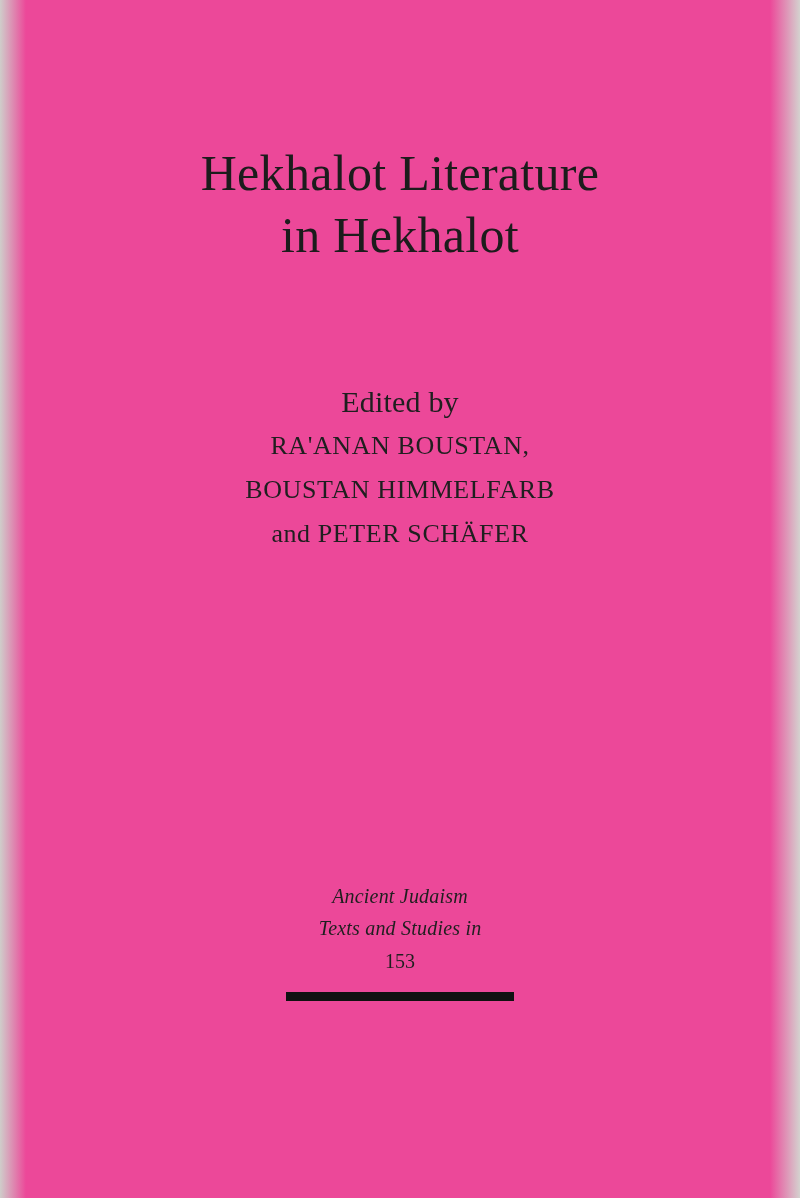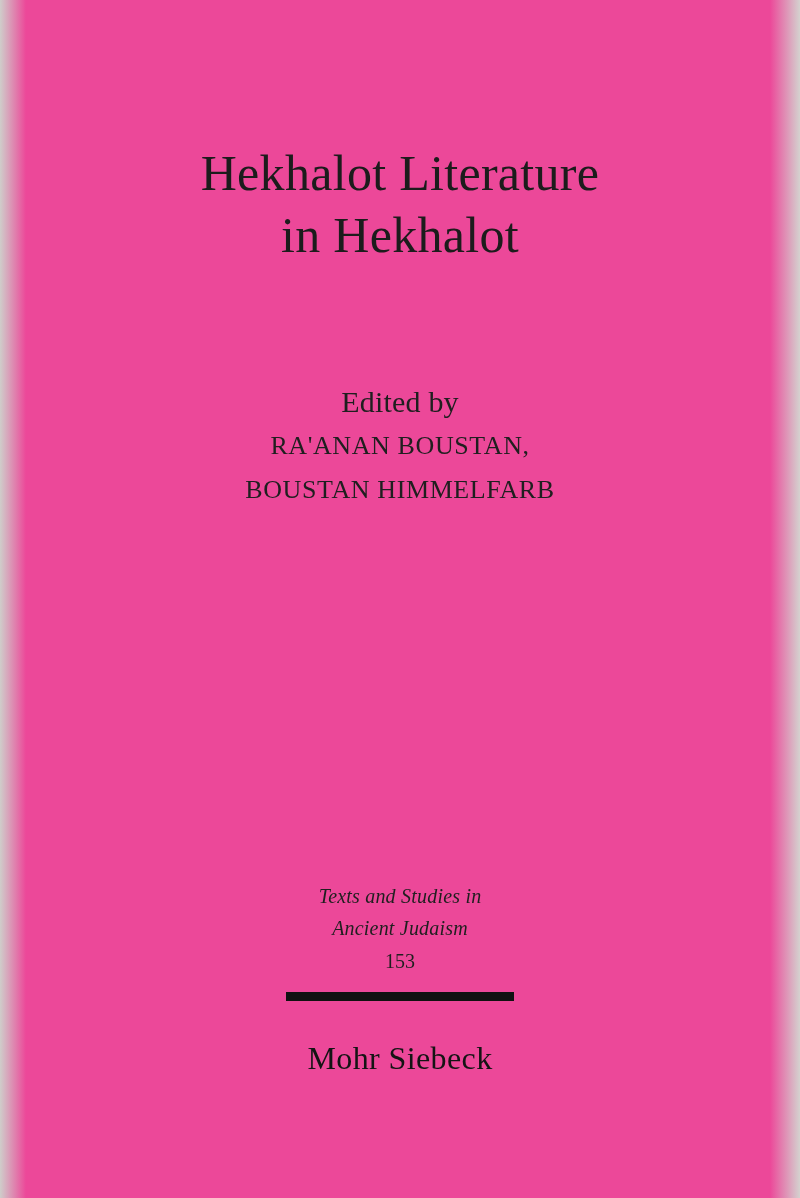--- a/index.html
+++ b/index.html
@@ -116,24 +116,24 @@
 
   <div class="title-block">
     <div class="title-line">Hekhalot Literature</div>
     <div class="title-line">in Hekhalot</div>
   </div>
 
   <div class="editors-block">
     <div class="edited-by">Edited by</div>
     <div class="editor-name">RA'ANAN BOUSTAN,</div>
     <div class="editor-name">BOUSTAN HIMMELFARB</div>
+    <div class="editor-name">and PETER SCHÄFER</div>
   </div>
 
   <div class="series-block">
+    <div class="series-line">Ancient Judaism</div>
     <div class="series-line">Texts and Studies in</div>
-    <div class="series-line">Ancient Judaism</div>
     <div class="series-number">153</div>
     <div class="rule"></div>
   </div>
 
-  <div class="publisher">Mohr Siebeck</div>
 
 </div>
 
 </body></html>

